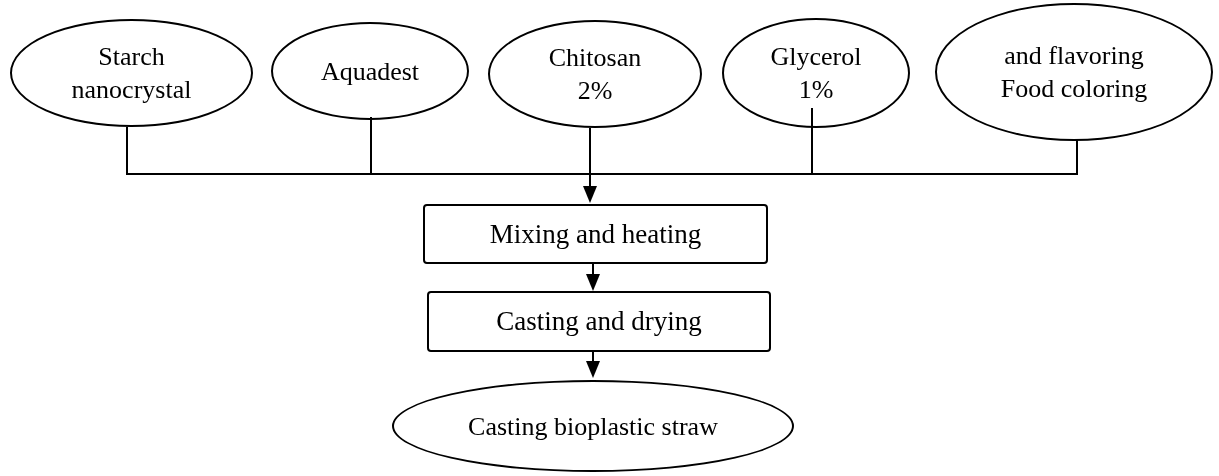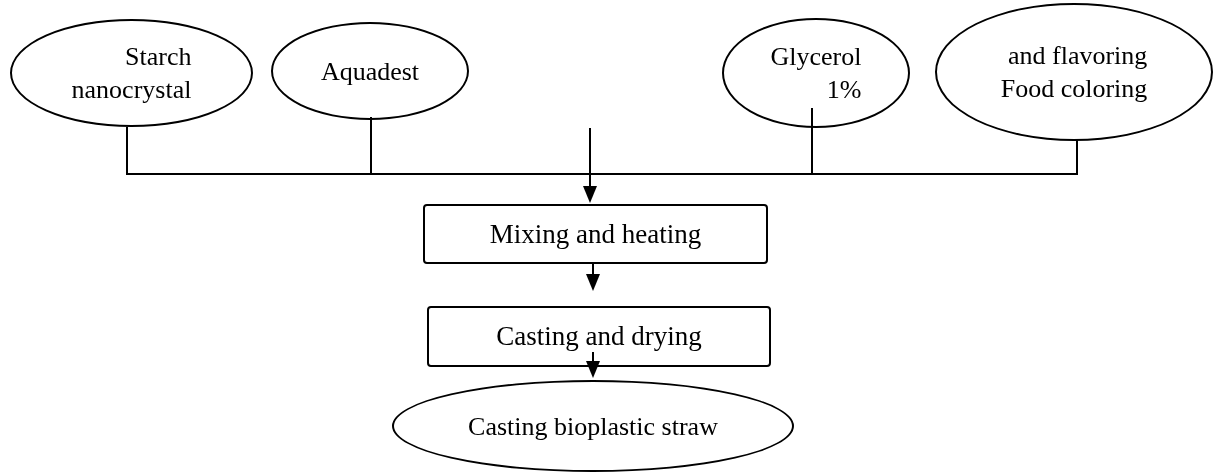--- a/index.html
+++ b/index.html
@@ -23,21 +23,21 @@
     z-index: 1;
   }
   .node {
     position: absolute;
     box-sizing: border-box;
     border: 2px solid #000000;
     background: transparent;
     display: flex;
     align-items: center;
     justify-content: center;
-    text-align: right;
+    text-align: center;
     z-index: 2;
   }
   .ellipse { border-radius: 50%; }
   .rect    { border-radius: 4px; }
   .label {
     font-size: 26px;
     line-height: 33px;
     color: #000000;
   }
   .rect .label { font-size: 27px; }
@@ -73,20 +73,26 @@
       <span class="line">nanocrystal</span>
     </div>
   </div>
 
   <div class="node ellipse" style="left:271px; top:22px; width:198px; height:98px;">
     <div class="label">
       <span class="line">Aquadest</span>
     </div>
   </div>
 
+  <div class="node ellipse" style="left:488px; top:20px; width:214px; height:108px;">
+    <div class="label">
+      <span class="line">Chitosan</span>
+      <span class="line">2%</span>
+    </div>
+  </div>
 
   <div class="node ellipse" style="left:722px; top:18px; width:188px; height:110px;">
     <div class="label">
       <span class="line">Glycerol</span>
       <span class="line">1%</span>
     </div>
   </div>
 
   <div class="node ellipse" style="left:935px; top:3px; width:278px; height:138px;">
     <div class="label">
@@ -94,21 +100,21 @@
       <span class="line">Food coloring</span>
     </div>
   </div>
 
   <div class="node rect" style="left:423px; top:204px; width:345px; height:60px;">
     <div class="label">
       <span class="line">Mixing and heating</span>
     </div>
   </div>
 
-  <div class="node rect" style="left:427px; top:306px; width:344px; height:61px;">
+  <div class="node rect" style="left:427px; top:291px; width:344px; height:61px;">
     <div class="label">
       <span class="line">Casting and drying</span>
     </div>
   </div>
 
   <div class="node ellipse" style="left:392px; top:380px; width:402px; height:92px;">
     <div class="label">
       <span class="line">Casting bioplastic straw</span>
     </div>
   </div>

